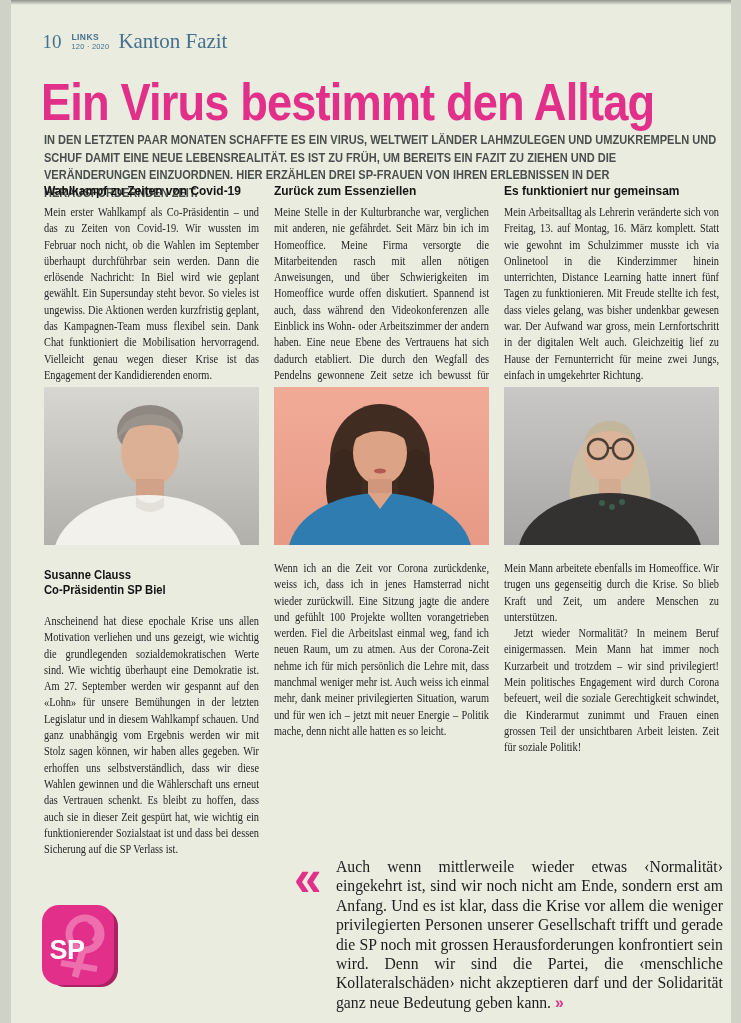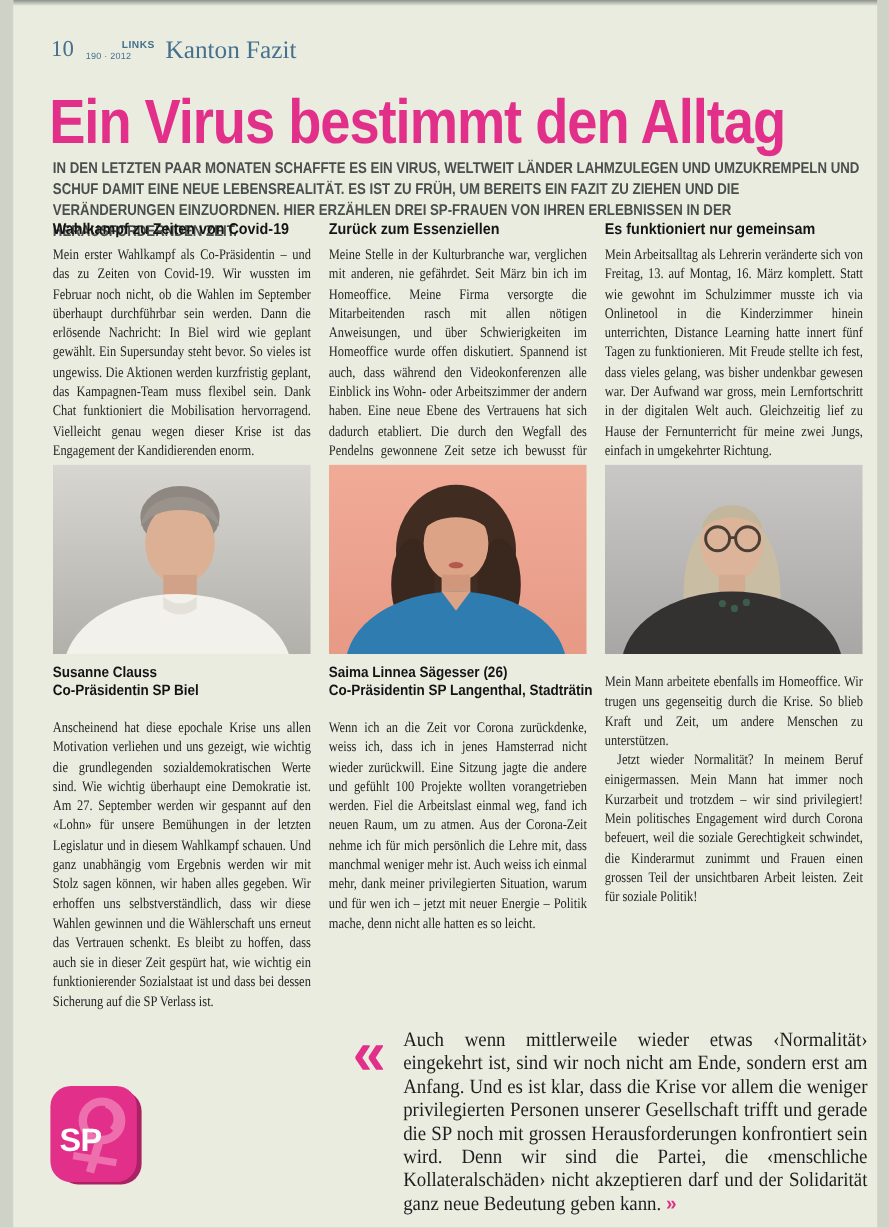--- a/index.html
+++ b/index.html
@@ -8,21 +8,21 @@
     background:#e9ecdf; overflow:hidden;
     font-family:"Liberation Sans", sans-serif; color:#222;
   }
   .top-band { position:absolute; top:0; left:0; width:741px; height:5px;
     background:linear-gradient(#8f928b, rgba(233,236,223,0)); }
 
   
   .header { position:absolute; top:31px; left:32px; display:flex; align-items:flex-end; color:#45708e; }
   .page-number { font-family:"Liberation Serif", serif; font-size:19px; line-height:19px; }
   .links-logo { margin-left:10px; line-height:1; padding-bottom:1px; }
-  .links-logo .l1 { font-size:8.5px; font-weight:bold; letter-spacing:.4px;margin-left:30px; }
+  .links-logo .l1 { font-size:8.5px; font-weight:bold; letter-spacing:.4px; }
   .links-logo .l2 { font-size:7.5px; letter-spacing:.2px; margin-top:1px; }
   .section-title { font-family:"Liberation Serif", serif; font-size:21px; line-height:20px; margin-left:9px; }
 
   
   .headline {
     position:absolute; top:76px; left:30px; margin:0; width:780px;
     font-size:52px; line-height:1; font-weight:bold; color:#e2308a;
     letter-spacing:-1px; transform:scaleX(0.87); transform-origin:0 0; white-space:nowrap;
   }
   .lead {
@@ -35,21 +35,21 @@
   .columns { position:absolute; top:183px; left:33px; width:675px; display:flex; gap:15px; }
   .column { width:215px; }
   .col-heading { margin:0 0 6px; font-size:13px; line-height:15px; font-weight:bold; color:#141414;
     width:234px; transform:scaleX(0.92); transform-origin:0 0; white-space:nowrap; }
   .serif { font-family:"Liberation Serif", serif; font-size:12.2px; line-height:16.3px;
     text-align:justify; color:#262626; hyphens:auto;
     width:253px; transform:scaleX(0.85); transform-origin:0 0; margin:0; }
   .body-top { height:180px; overflow:hidden; margin-bottom:3px; }
   figure { margin:0; }
   .photo { position:relative; width:215px; height:158px; overflow:hidden; }
-  figcaption { margin-top:8px; height:30px; }
+  figcaption { margin-top:23px; height:30px; }
   .cap { font-size:12.5px; font-weight:bold; line-height:15px; color:#141414;
     width:239px; transform:scaleX(0.9); transform-origin:0 0; white-space:nowrap; }
   .body-bottom { margin-top:15px; }
   .body-bottom p { margin:0; }
   .body-bottom p + p { text-indent:12px; }
 
   
   .quote { position:absolute; top:857px; left:283px; display:flex; }
   .qmark-open { flex:none; width:42px; color:#e2308a; font-weight:bold; font-size:52px; line-height:42px;
     letter-spacing:-3px; transform:scaleX(0.95); transform-origin:0 0; }
@@ -66,21 +66,21 @@
 </head>
 <body>
 
 <div class="page">
   <div class="top-band"></div>
 
   <header class="header">
     <span class="page-number">10</span>
     <span class="links-logo">
       <div class="l1">LINKS</div>
-      <div class="l2">190 · 2012</div>
+      <div class="l2">120 · 2020</div>
     </span>
     <span class="section-title">Kanton Fazit</span>
   </header>
 
   <h1 class="headline">Ein Virus bestimmt den Alltag</h1>
 
   <p class="lead">In den letzten paar Monaten schaffte es ein Virus, weltweit Länder lahmzulegen und umzukrempeln und schuf damit eine neue Lebensrealität. Es ist zu früh, um bereits ein Fazit zu ziehen und die Veränderungen einzuordnen. Hier erzählen drei SP-Frauen von ihren Erlebnissen in der herausfordernden Zeit.</p>
 
   <div class="columns">
 
@@ -132,24 +132,20 @@
             <ellipse cx="70" cy="100" rx="18" ry="38" fill="#3a281e"></ellipse>
             <ellipse cx="142" cy="100" rx="18" ry="38" fill="#3a281e"></ellipse>
             <ellipse cx="106" cy="66" rx="27" ry="32" fill="#dda387"></ellipse>
             <path d="M77 56 Q82 32 106 32 Q130 32 135 56 Q124 44 106 44 Q88 44 77 56 Z" fill="#412c21"></path>
             <rect x="94" y="92" width="24" height="18" fill="#d1977c"></rect>
             <ellipse cx="106" cy="168" rx="92" ry="62" fill="#2e7cb0"></ellipse>
             <path d="M94 106 L106 122 L118 106 Z" fill="#dda387"></path>
             <ellipse cx="106" cy="84" rx="6" ry="2.6" fill="#b35a4e"></ellipse>
           </svg>
         </div>
-        <figcaption>
-          <div class="cap">Saima Linnea Sägesser (26)</div>
-          <div class="cap">Co-Präsidentin SP Langenthal, Stadträtin</div>
-        </figcaption>
       </figure>
       <div class="serif body-bottom">
         <p>Wenn ich an die Zeit vor Corona zurückdenke, weiss ich, dass ich in jenes Hamsterrad nicht wieder zurückwill. Eine Sitzung jagte die andere und gefühlt 100 Projekte wollten vorangetrieben werden. Fiel die Arbeitslast einmal weg, fand ich neuen Raum, um zu atmen. Aus der Corona-Zeit nehme ich für mich persönlich die Lehre mit, dass manchmal weniger mehr ist. Auch weiss ich einmal mehr, dank meiner privilegierten Situation, warum und für wen ich – jetzt mit neuer Energie – Politik mache, denn nicht alle hatten es so leicht.</p>
       </div>
     </div>
 
     <div class="column">
       <h2 class="col-heading">Es funktioniert nur gemeinsam</h2>
       <p class="serif body-top">Mein Arbeitsalltag als Lehrerin veränderte sich von Freitag, 13. auf Montag, 16. März komplett. Statt wie gewohnt im Schulzimmer musste ich via Onlinetool in die Kinderzimmer hinein unterrichten, Distance Learning hatte innert fünf Tagen zu funktionieren. Mit Freude stellte ich fest, dass vieles gelang, was bisher undenkbar gewesen war. Der Aufwand war gross, mein Lernfortschritt in der digitalen Welt auch. Gleichzeitig lief zu Hause der Fernunterricht für meine zwei Jungs, einfach in umgekehrter Richtung.</p>
       <figure>

